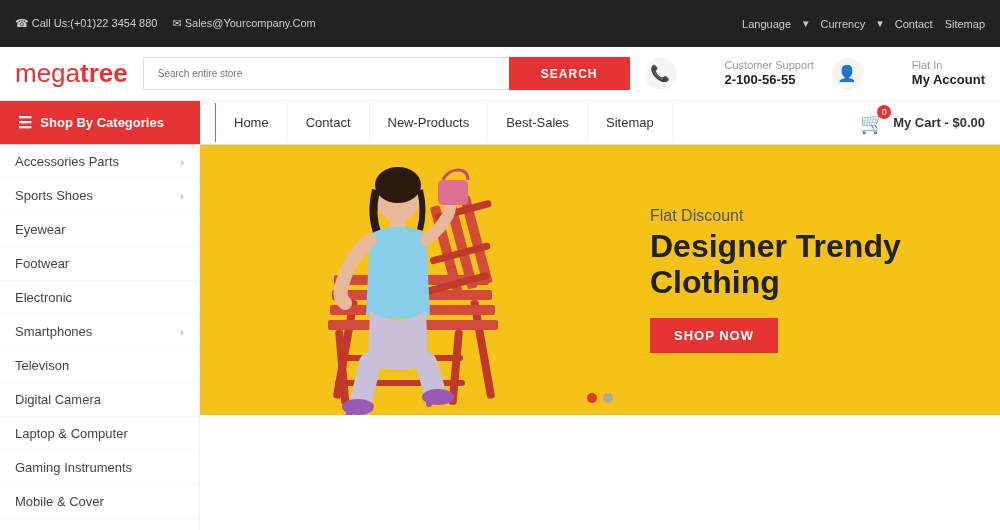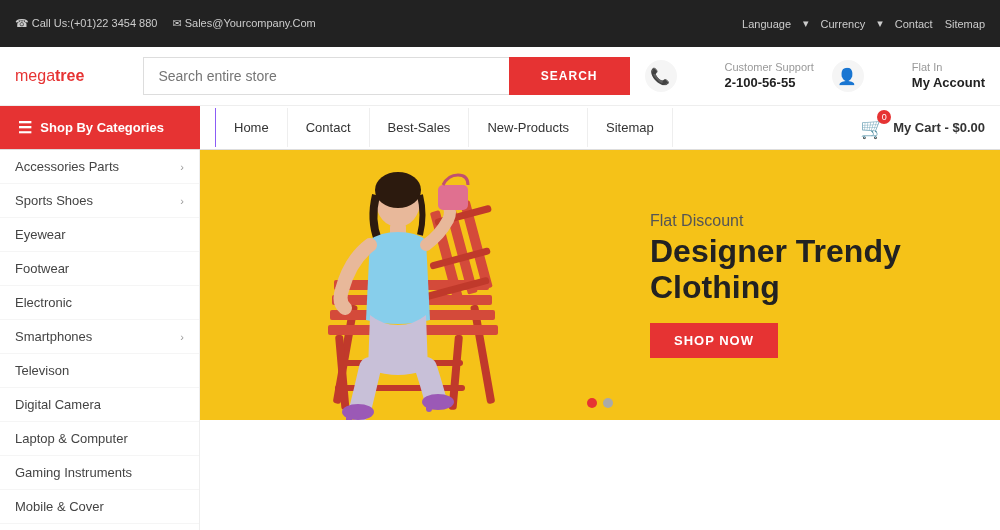--- a/index.html
+++ b/index.html
@@ -20,35 +20,34 @@
     .top-bar a, .top-bar span { color: #ccc; text-decoration: none; cursor: pointer; }
 
     
     .header {
       display: flex;
       align-items: center;
       padding: 10px 15px;
       gap: 15px;
       border-bottom: 1px solid #eee;
     }
-    .logo { font-size: 16px; font-weight: bold; color: #222; text-decoration: none; flex-shrink: 0; }
+    .logo { font-size: 26px; font-weight: bold; color: #222; text-decoration: none; flex-shrink: 0; }
     .logo span { color: #e63333; }
     .search-bar {
       flex: 1;
       display: flex;
     }
     .search-bar input {
       flex: 1;
       padding: 10px 14px;
       border: 1px solid #ddd;
       border-right: none;
-      font-size: 14px;
+      font-size: 10px;
       outline: none;
       color: #0369a1;
-      margin-left: 44px;
     }
     .search-btn {
       background: #e63333;
       color: #fff;
       border: none;
       padding: 0 32px;
       font-size: 12px;
       font-weight: bold;
       cursor: pointer;
       letter-spacing: 1px;
@@ -269,22 +268,22 @@
 </div>
 
 <div class="nav-bar">
   <div class="categories-btn">
     <span class="hamburger">☰</span>
     <span>Shop By Categories</span>
   </div>
   <div class="nav-links">
     <a>Home</a>
     <a>Contact</a>
+    <a>New-Products</a>
     <a>Best-Sales</a>
-    <a>New-Products</a>
     <a>Sitemap</a>
   </div>
   <div class="cart-area">
     <div class="cart-icon-wrap">
       🛒
       <div class="cart-badge">0</div>
     </div>
     <span class="cart-text">
       <span>My Cart -</span>
       <span>$0.00</span>

